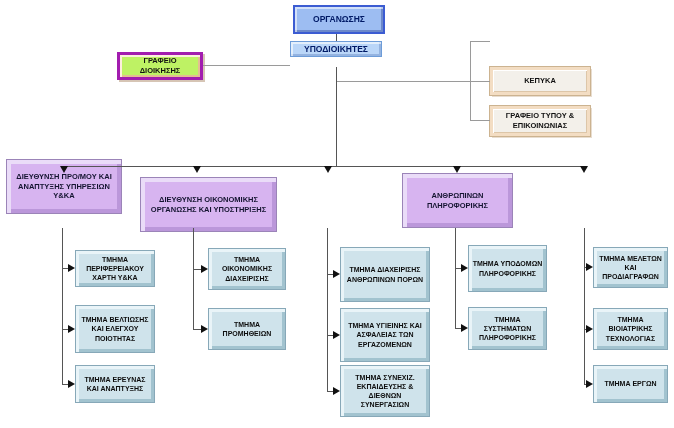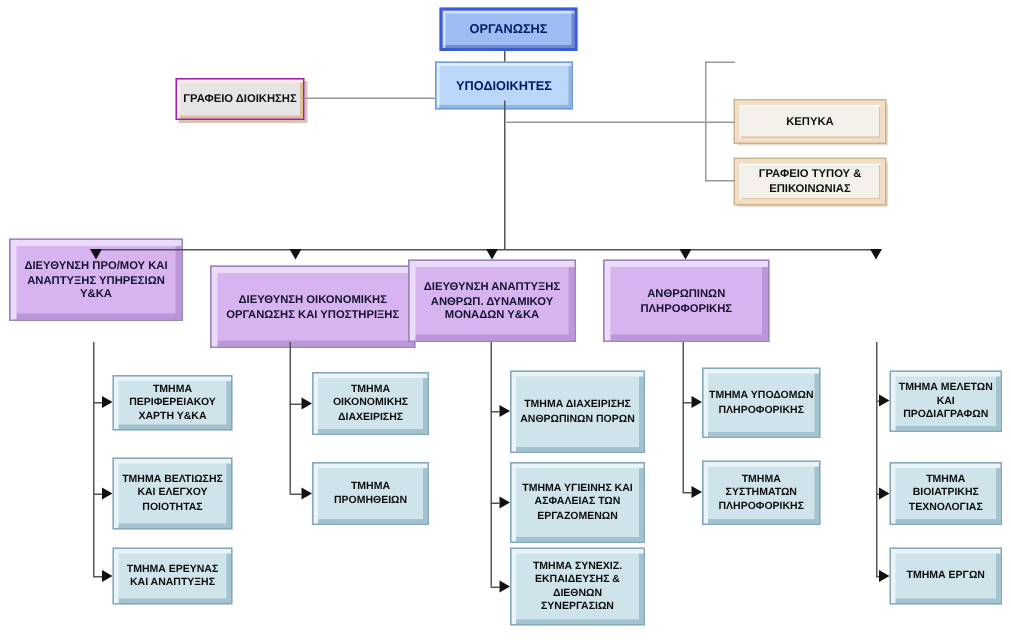--- a/index.html
+++ b/index.html
@@ -16,21 +16,21 @@
   .b-root{
     background:#9dbdf2;border:2px solid #3c5cd2;color:#001a66;font-size:8.5px;line-height:1.25;
     box-shadow:inset 2px 2px 0 rgba(255,255,255,.55), inset -2px -2px 0 rgba(20,40,130,.35);
   }
   .b-deputy{
     background:#bad6f8;border:1px solid #6d9cd8;color:#001a66;font-size:8.5px;line-height:1.25;
     box-shadow:inset 2px 2px 0 rgba(255,255,255,.6), inset -2px -2px 0 rgba(60,100,170,.3);
   }
   
   .b-admin{
-    background:#e5e5e5;border:1px solid #a21caf;color:#111;font-size:7.5px;line-height:1.3;
+    background:#bef264;border:3px solid #a21caf;color:#111;font-size:7.5px;line-height:1.3;
     box-shadow:inset 2px 2px 0 #fdeedd, inset -2px -2px 0 #e3bd93, 2px 2px 0 rgba(180,150,120,.55);
   }
   
   .b-office{
     background:#f3f0ea;border:3px solid #f3ddc3;outline:1px solid #ccb390;color:#111;
     font-size:7.5px;line-height:1.3;
     box-shadow:inset 1px 1px 0 #ffffff, inset -1px -1px 0 #ddc6a8, 2px 2px 0 rgba(205,180,150,.45);
   }
   
   .b-dir{
@@ -51,42 +51,39 @@
          border-bottom:4px solid transparent;border-left:7px solid #111;}
 </style>
 </head>
 <body>
 
 <div id="stage">
 
   <div class="box b-root" style="left:293px;top:5px;width:92px;height:29px">
     <span class="lbl">ΟΡΓΑΝΩΣΗΣ</span>
   </div>
-  <div class="box b-deputy" style="left:290px;top:41px;width:92px;height:32px">
+  <div class="box b-deputy" style="left:290px;top:41px;width:92px;height:16px">
     <span class="lbl">ΥΠΟΔΙΟΙΚΗΤΕΣ</span>
   </div>
   <div class="box b-admin" style="left:117px;top:52px;width:86px;height:28px">
     <span class="lbl">ΓΡΑΦΕΙΟ ΔΙΟΙΚΗΣΗΣ</span>
   </div>
 
   <div class="box b-office" style="left:490px;top:67px;width:100px;height:28px">
     <span class="lbl">ΚΕΠΥΚΑ</span>
   </div>
   <div class="box b-office" style="left:490px;top:106px;width:100px;height:30px">
     <span class="lbl">ΓΡΑΦΕΙΟ ΤΥΠΟΥ &amp; ΕΠΙΚΟΙΝΩΝΙΑΣ</span>
   </div>
 
   <div class="box b-dir" style="left:6px;top:159px;width:116px;height:55px">
     <span class="lbl">ΔΙΕΥΘΥΝΣΗ ΠΡΟ/ΜΟΥ ΚΑΙ ΑΝΑΠΤΥΞΗΣ ΥΠΗΡΕΣΙΩΝ Υ&amp;ΚΑ</span>
   </div>
   <div class="box b-dir" style="left:140px;top:177px;width:137px;height:55px">
     <span class="lbl">ΔΙΕΥΘΥΝΣΗ ΟΙΚΟΝΟΜΙΚΗΣ ΟΡΓΑΝΩΣΗΣ ΚΑΙ ΥΠΟΣΤΗΡΙΞΗΣ</span>
-  </div>
-  <div class="box b-dir" style="left:272px;top:173px;width:112px;height:55px">
-    <span class="lbl">ΔΙΕΥΘΥΝΣΗ ΑΝΑΠΤΥΞΗΣ ΑΝΘΡΩΠ. ΔΥΝΑΜΙΚΟΥ ΜΟΝΑΔΩΝ Υ&amp;ΚΑ</span>
   </div>
   <div class="box b-dir" style="left:402px;top:173px;width:111px;height:55px">
     <span class="lbl">ΑΝΘΡΩΠΙΝΩΝ ΠΛΗΡΟΦΟΡΙΚΗΣ</span>
   </div>
 
   <div class="box b-dept" style="left:75px;top:250px;width:80px;height:37px">
     <span class="lbl">ΤΜΗΜΑ ΠΕΡΙΦΕΡΕΙΑΚΟΥ ΧΑΡΤΗ Υ&amp;ΚΑ</span>
   </div>
   <div class="box b-dept" style="left:75px;top:305px;width:80px;height:48px">
     <span class="lbl">ΤΜΗΜΑ ΒΕΛΤΙΩΣΗΣ ΚΑΙ ΕΛΕΓΧΟΥ ΠΟΙΟΤΗΤΑΣ</span>

